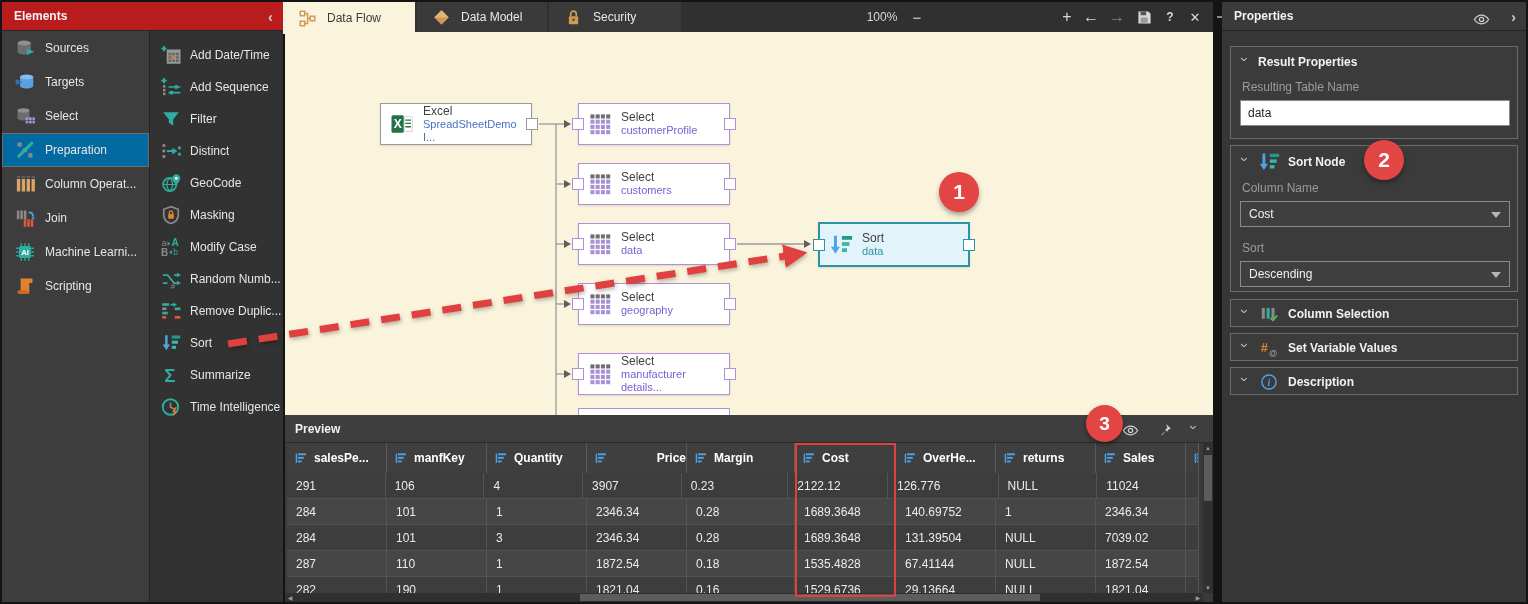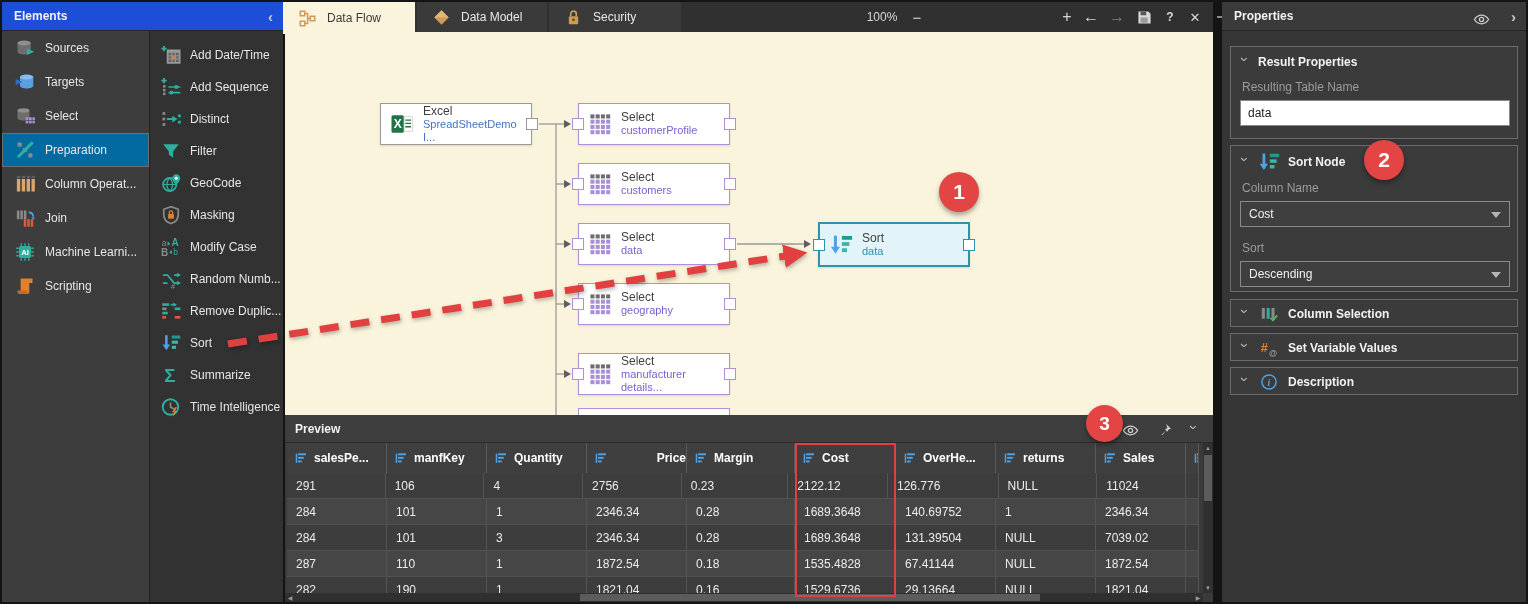--- a/index.html
+++ b/index.html
@@ -2,21 +2,21 @@
 <html><head>
 <meta charset="utf-8">
 <style>
   * { margin:0; padding:0; box-sizing:border-box; }
   html,body { background:#141414; }
   body { font-family:"Liberation Sans", sans-serif; font-size:12px; -webkit-font-smoothing:antialiased; }
   #app { position:relative; width:1528px; height:604px; background:#141414; overflow:hidden; }
 
   
   #elements-panel { position:absolute; left:2px; top:2px; width:281px; height:600px; background:#323232; }
-  .panel-header { position:relative; height:29px; background:#1d4ed8; display:flex; align-items:center;
+  .panel-header { position:relative; height:29px; background:#b91c1c; display:flex; align-items:center;
                   padding:0 12px; color:#f2f2f2; font-weight:bold; border-bottom:1px solid #262626; }
   .panel-header .collapse { position:absolute; right:10px; color:#c8c8c8; font-size:15px; cursor:pointer; }
   #cat-col { position:absolute; left:0; top:29px; width:147px; bottom:0; background:#3d3d3d; }
   #tool-col { position:absolute; left:147px; top:29px; width:134px; bottom:0; background:#323232; border-left:1px solid #242424; padding-top:8px; }
   .cat-item { display:flex; align-items:center; height:34px; padding-left:12px; gap:9px; color:#e6e6e6; cursor:pointer; }
   .cat-item.selected { background:#0369a1; outline:1px solid #6e6e6e; outline-offset:-1px; }
   .tool-item { display:flex; align-items:center; height:32px; padding-left:10px; gap:8px; color:#e6e6e6; cursor:pointer; }
   .iconbox { width:22px; height:22px; flex:0 0 22px; display:flex; align-items:center; justify-content:center; }
   .iconbox svg { display:block; }
   .item-label { white-space:nowrap; overflow:hidden; }
@@ -245,42 +245,42 @@
               </g>
               <rect x="11" y="6.6" width="2.4" height="2.8" fill="#2fae9f"></rect>
               <rect x="7.2" y="11.1" width="2.4" height="2.8" fill="#2fae9f"></rect>
             </svg>
           </span>
           <span class="item-label">Add Sequence</span>
         </div>
         <div class="tool-item">
           <span class="iconbox">
             <svg viewBox="0 0 16 16" width="20" height="20">
+              <path d="M1.8 2.6h12.4L9.7 8.4v4.9L6.3 11V8.4z" fill="#2fae9f"></path>
+            </svg>
+          </span>
+          <span class="item-label">Filter</span>
+        </div>
+        <div class="tool-item">
+          <span class="iconbox">
+            <svg viewBox="0 0 16 16" width="20" height="20">
               <g fill="#8a8a8a">
                 <rect x="1.2" y="2.5" width="2.2" height="2.2"></rect>
                 <rect x="1.2" y="6.9" width="2.2" height="2.2"></rect>
                 <rect x="1.2" y="11.3" width="2.2" height="2.2"></rect>
               </g>
               <path d="M4.8 8h5" stroke="#2fae9f" stroke-width="1.6"></path>
               <path d="M9 5.3L13.2 8 9 10.7z" fill="#2fae9f"></path>
               <g fill="#2fae9f">
                 <rect x="13.6" y="4.4" width="2.2" height="2.2"></rect>
                 <rect x="13.6" y="9.4" width="2.2" height="2.2"></rect>
               </g>
             </svg>
           </span>
           <span class="item-label">Distinct</span>
-        </div>
-        <div class="tool-item">
-          <span class="iconbox">
-            <svg viewBox="0 0 16 16" width="20" height="20">
-              <path d="M1.8 2.6h12.4L9.7 8.4v4.9L6.3 11V8.4z" fill="#2fae9f"></path>
-            </svg>
-          </span>
-          <span class="item-label">Filter</span>
         </div>
         <div class="tool-item">
           <span class="iconbox">
             <svg viewBox="0 0 16 16" width="20" height="20">
               <circle cx="7" cy="9.2" r="5.3" fill="none" stroke="#2fae9f" stroke-width="1.4"></circle>
               <path d="M1.9 9.2h10.2M7 4c3.1 2.7 3.1 7.7 0 10.4M7 4c-3.1 2.7-3.1 7.7 0 10.4" stroke="#2fae9f" stroke-width=".9" fill="none"></path>
               <path d="M12.2 1c1.8 0 3.2 1.4 3.2 3.2 0 2.3-3.2 5.3-3.2 5.3S9 6.5 9 4.2C9 2.4 10.4 1 12.2 1z" fill="#2fae9f"></path>
               <circle cx="12.2" cy="4.2" r="1.2" fill="#fff"></circle>
             </svg>
           </span>
@@ -753,21 +753,21 @@
             </svg>
           </span>
           <span></span>
         </div>
       </div>
     <div id="tbody">
         <div class="trow">
           <div class="tcell" style="width: 100px;">291</div>
           <div class="tcell" style="width: 100px;">106</div>
           <div class="tcell" style="width: 100px;">4</div>
-          <div class="tcell" style="width: 100px;">2756</div>
+          <div class="tcell" style="width: 100px;">3907</div>
           <div class="tcell" style="width: 108px;">0.23</div>
           <div class="tcell" style="width: 101px;">2122.12</div>
           <div class="tcell" style="width: 112px;">126.776</div>
           <div class="tcell" style="width: 100px;">NULL</div>
           <div class="tcell" style="width: 90px;">11024</div>
           <div class="tcell" style="width: 13px;"></div>
         </div>
         <div class="trow">
           <div class="tcell" style="width: 100px;">284</div>
           <div class="tcell" style="width: 100px;">101</div>

